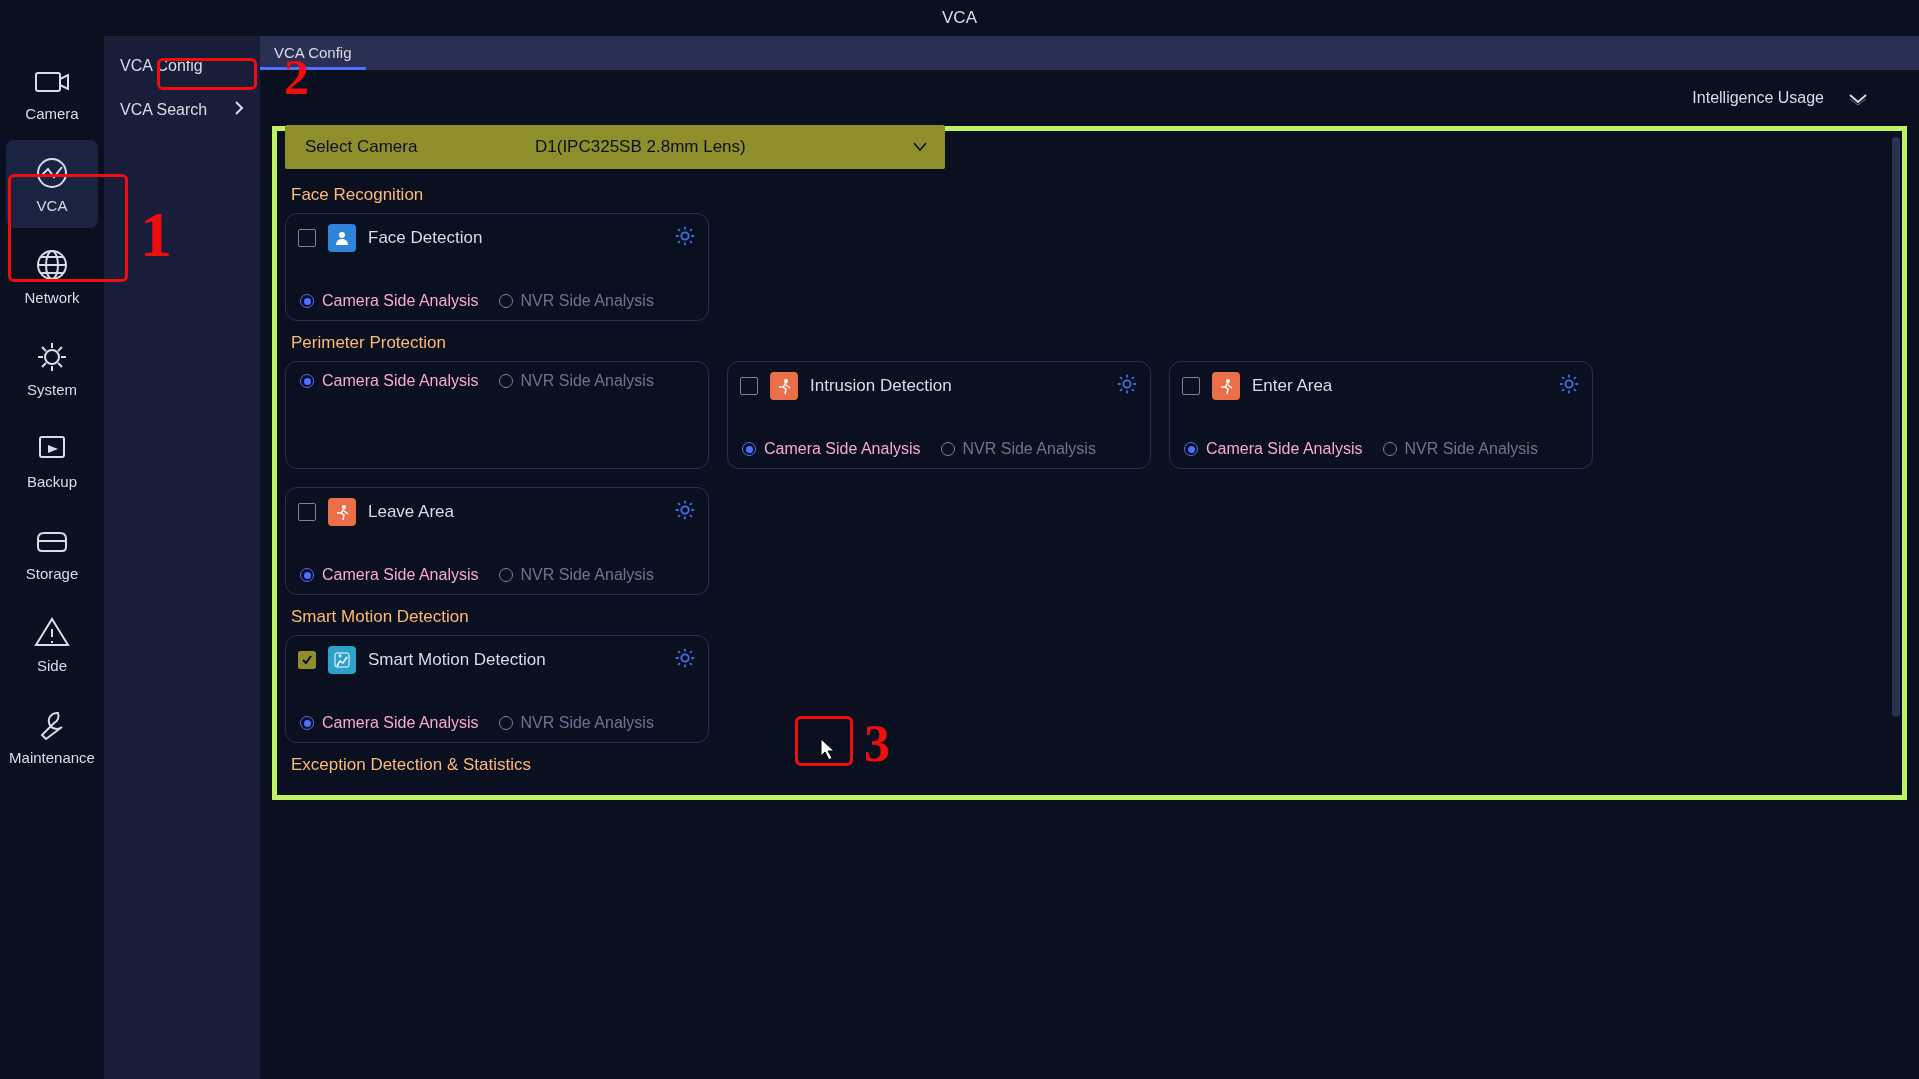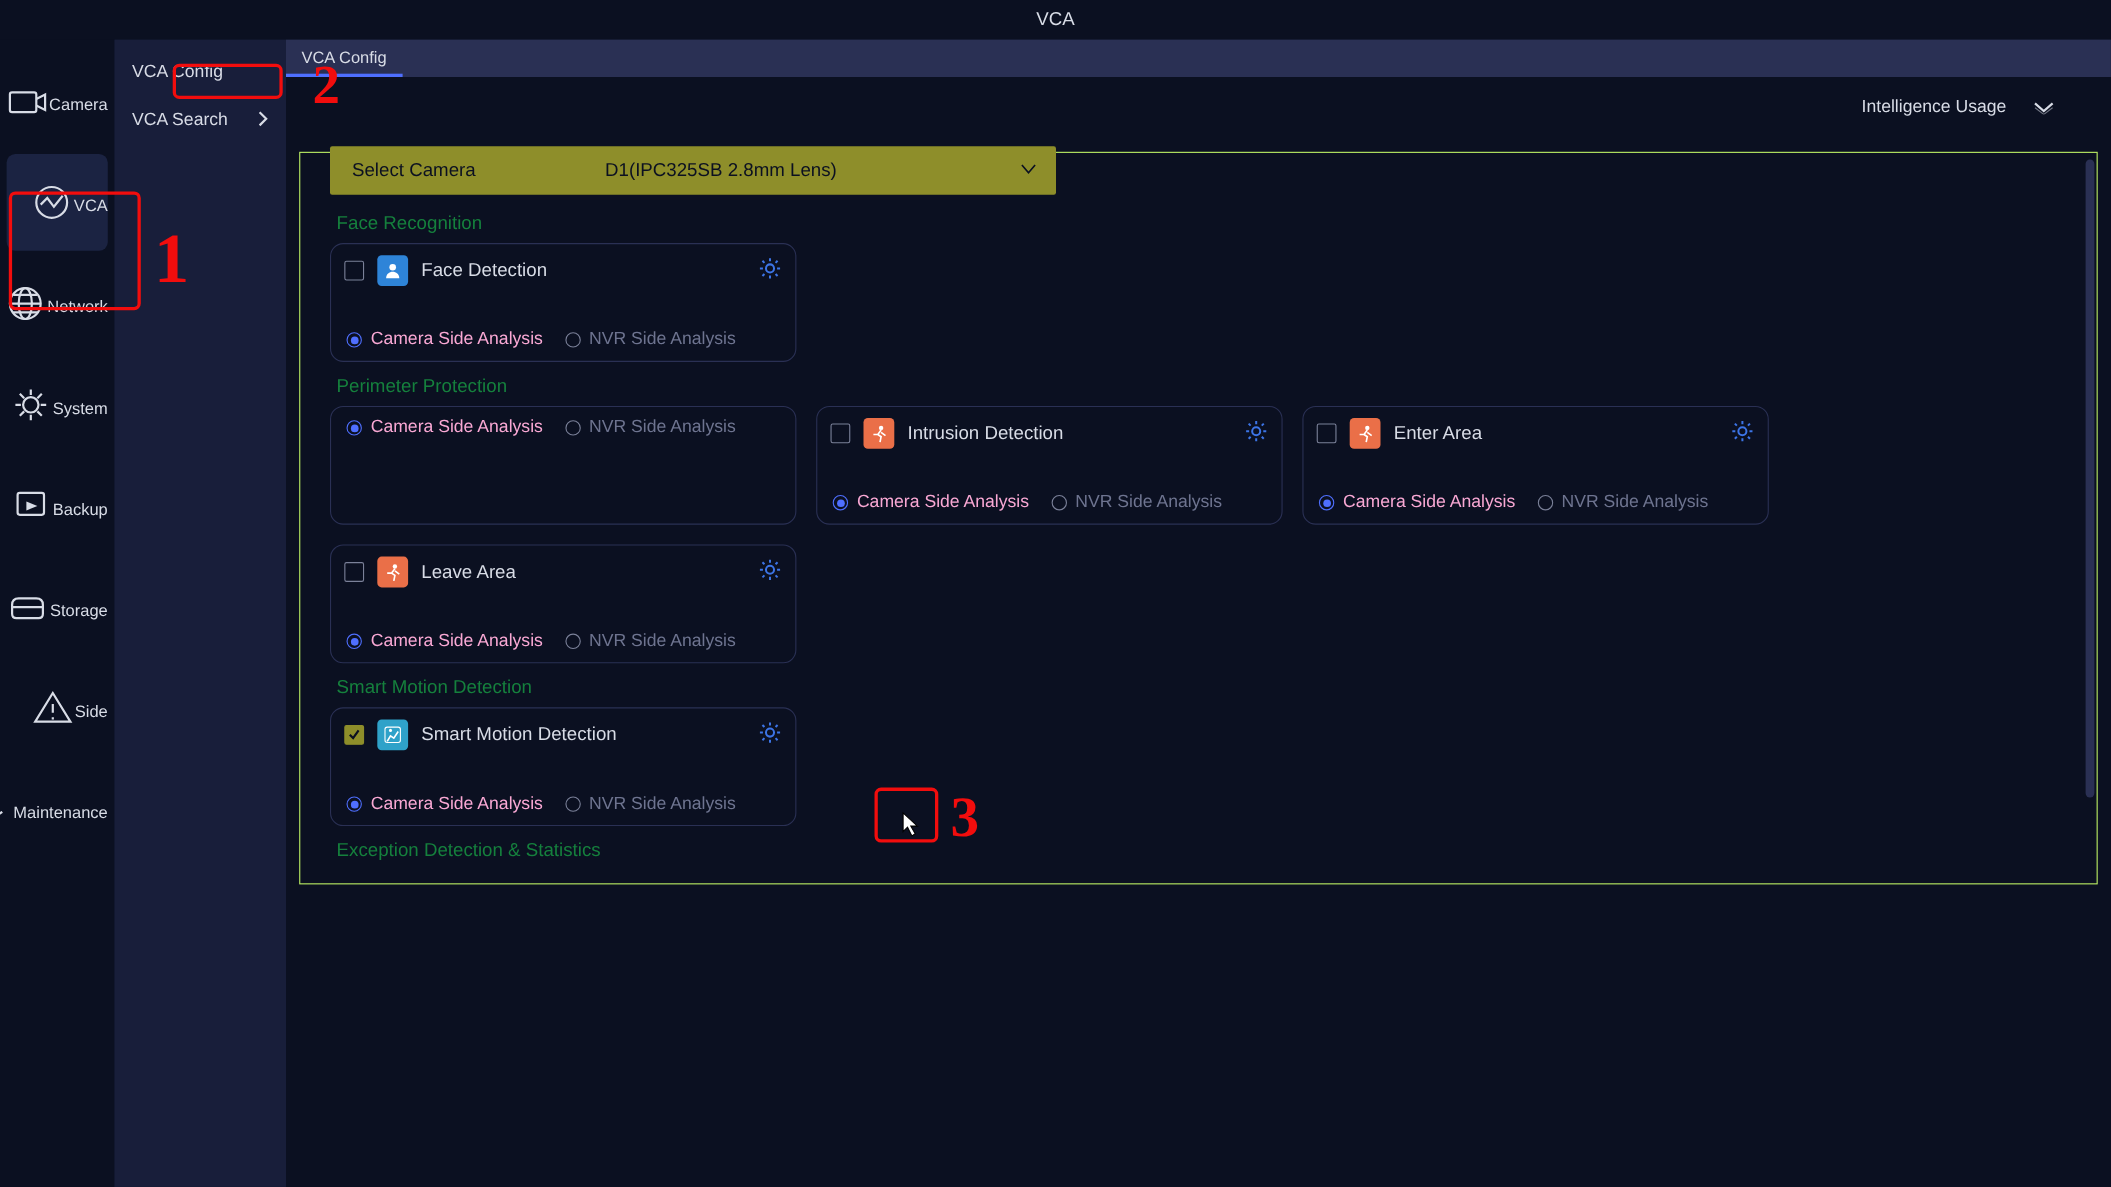--- a/index.html
+++ b/index.html
@@ -19,21 +19,21 @@
 }
 .layout { display: flex; width: 100%; height: calc(100% - 36px); }
 .sidebar-nav {
   width: 104px; height: 100%;
   background: #0b1021;
   display: flex; flex-direction: column;
   padding-top: 10px;
 }
 .nav-item {
   width: 92px; height: 88px; margin: 2px auto;
-  display: flex; align-items: center; justify-content: flex-end;
+  display: flex; flex-direction: column; align-items: center; justify-content: center;
   border-radius: 8px;
   cursor: pointer;
   color: #d8dce6;
 }
 .nav-item.active { background: #1b2342; }
 .nav-icon { width: 40px; height: 36px; display: flex; align-items:center; justify-content:center; }
 .nav-label { font-size: 15px; margin-top: 6px; }
 .sidebar-sub {
   width: 156px; height: 100%;
   background: #181e3a;
@@ -55,37 +55,37 @@
 .tab {
   padding: 6px 14px; font-size: 15px; color: #d8dce6;
   border-bottom: 3px solid #4f6fff;
 }
 .intel-row {
   height: 56px; display: flex; align-items: center; justify-content: flex-end;
   padding-right: 51px; gap: 24px; font-size: 16px;
 }
 .chevdown { display:inline-block; transform: translateY(2px); }
 .main-scroll {
-  margin: 12px 12px 12px 12px;
-  border: 1px solid #bef264;
+  margin: 0 12px 12px 12px;
+  border: 5px solid #bef264;
   max-height: 820px;
-  padding: 0 12px 12px 27px;
+  padding: 0 12px 12px 8px;
   position: relative;
 }
 .camera-select {
   width: 660px; height: 44px;
   background: #8e8e2a;
   display: flex; align-items: center;
   border-radius: 2px;
   margin: -6px 0 16px 0;
 }
 .cam-label { width: 250px; padding-left: 20px; font-size: 17px; color: #0b1021; }
 .cam-value { flex:1; font-size: 17px; color: #0b1021; }
 .cam-chev { padding: 0 18px; color:#0b1021; }
-.section-title { font-size: 17px; color: #15803d; margin: 4px 0 8px 6px; }
+.section-title { font-size: 17px; color: #fdba74; margin: 4px 0 8px 6px; }
 .card-row { display: flex; gap: 18px; flex-wrap: wrap; margin-bottom: 12px; }
 .card {
   width: 424px; height: 108px;
   border: 1px solid #2a3054;
   border-radius: 12px;
   display: flex; flex-direction: column; justify-content: space-between;
   padding: 10px 12px;
 }
 .card-top { display: flex; align-items: center; gap: 12px; }
 .card-gear { margin-left: auto; }

